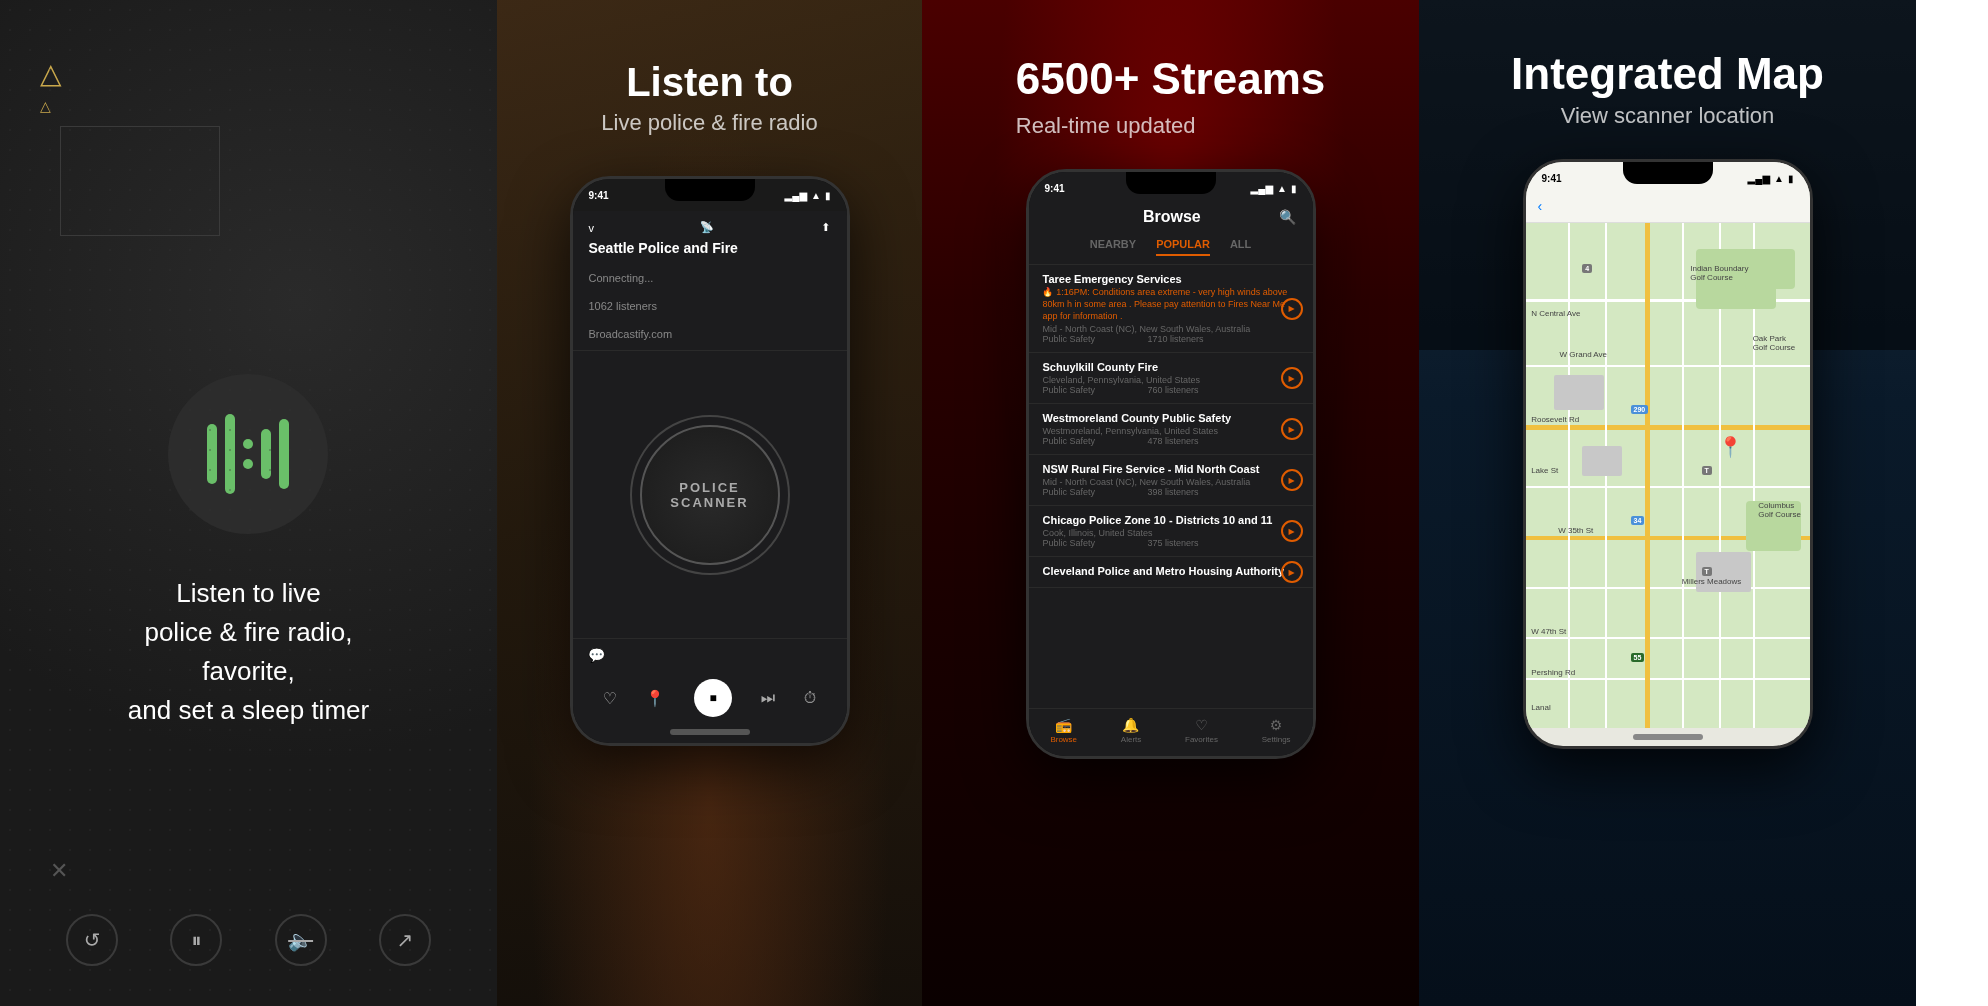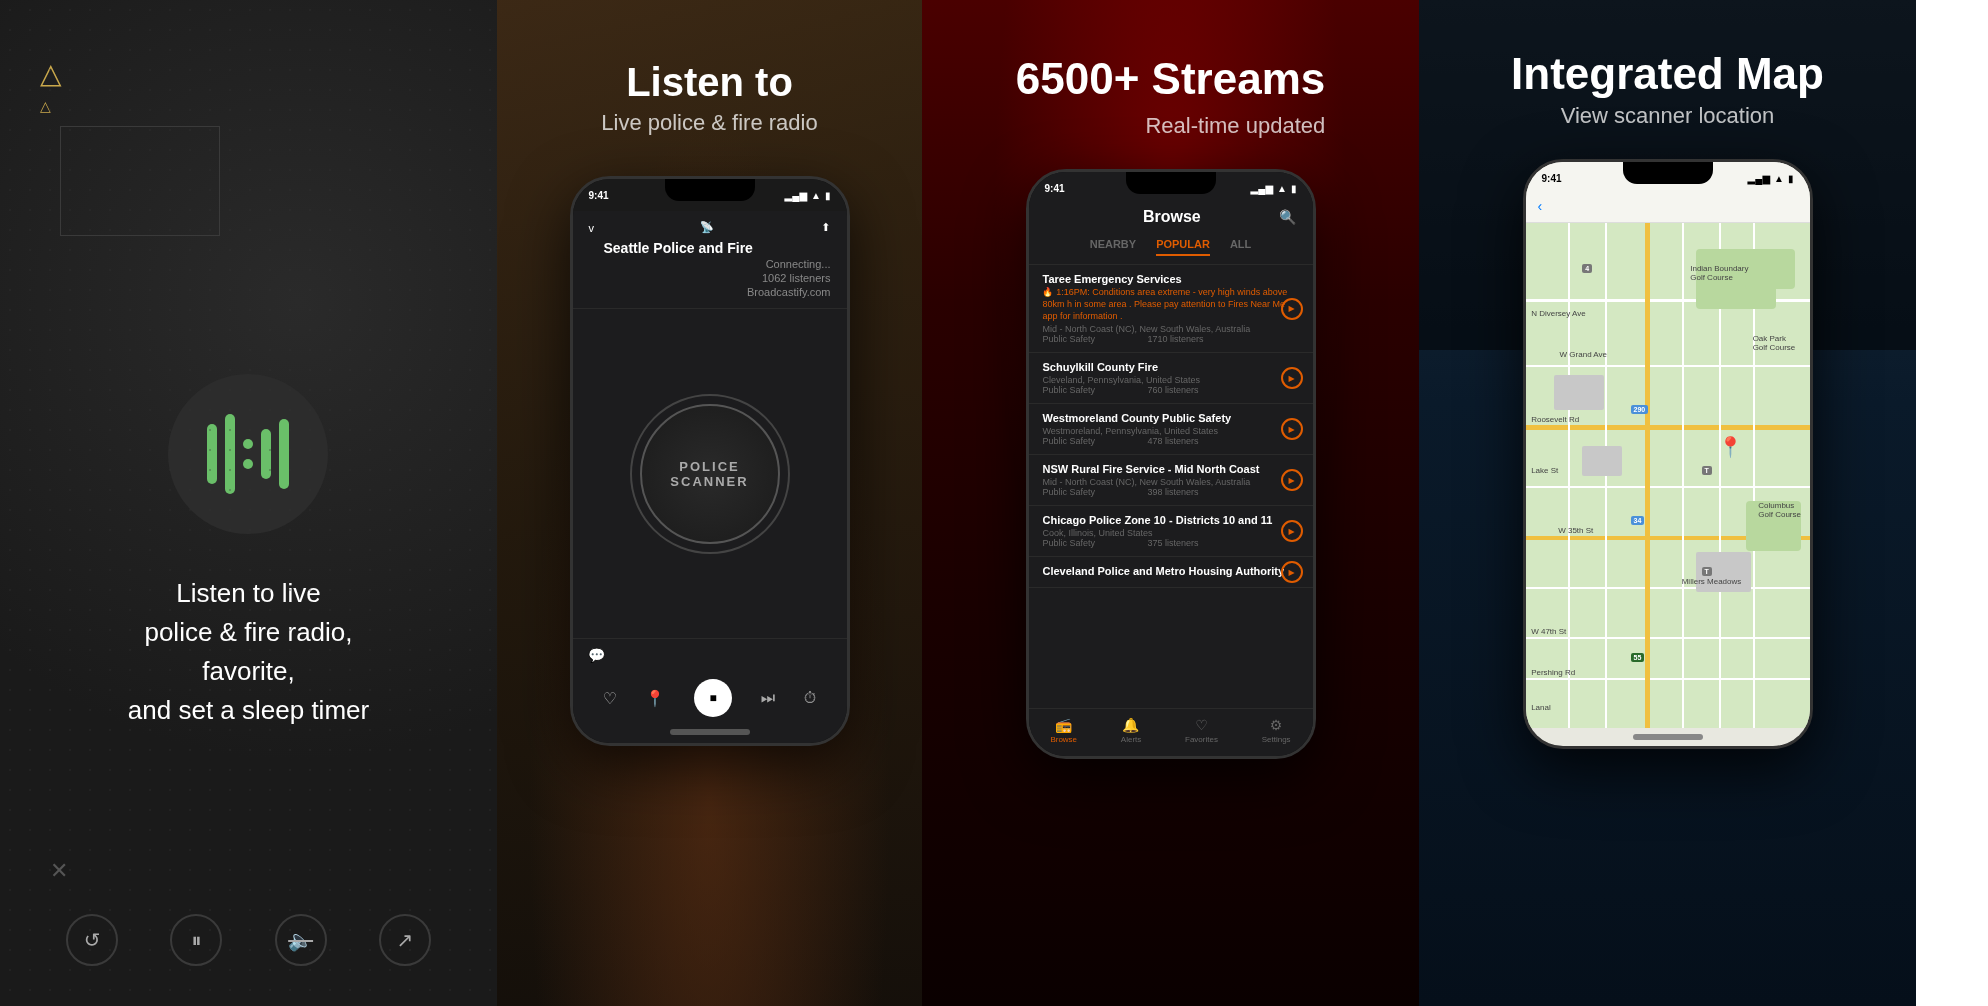--- a/index.html
+++ b/index.html
@@ -206,27 +206,25 @@
       font-size: 11px;
     }
     .station-info {
       padding: 0 16px 10px;
       border-bottom: 1px solid #2a2a2a;
     }
     .station-name {
       color: #fff;
       font-size: 14px;
       font-weight: 600;
-      margin-left: 15px;
     }
     .station-sub {
       color: #888;
       font-size: 11px;
-      margin-top: 2px;
-      text-align: right;
+      margin-top: 16px;
     }
     .police-scanner-circle {
       flex: 1;
       display: flex;
       align-items: center;
       justify-content: center;
       background: #1c1c1e;
     }
     .scanner-circle-outer {
       width: 160px;
@@ -312,21 +310,21 @@
     }
     .panel-3-bg {
       position: absolute;
       top: 0; left: 0; right: 0; bottom: 0;
       background:
         radial-gradient(ellipse at 50% 20%, rgba(120,0,0,0.8) 0%, transparent 50%);
     }
     .panel-3-header {
       position: relative;
       z-index: 2;
-      text-align: right;
+      text-align: left;
       padding: 55px 30px 25px;
     }
     .panel-3-title {
       color: #ffffff;
       font-size: 44px;
       font-weight: 800;
       line-height: 1.1;
     }
     .panel-3-subtitle {
       color: rgba(255,255,255,0.75);
@@ -846,21 +844,21 @@
         <div class="map-road-v" style="left:80%; background:#fff; width:2px;"></div>
 
         <div class="map-green-block" style="top:5%; left:60%; width:80px; height:60px;"></div>
         <div class="map-green-block" style="top:5%; right:5%; width:50px; height:40px;"></div>
         <div class="map-green-block" style="top:55%; right:3%; width:55px; height:50px;"></div>
 
         <div class="map-gray-block" style="top:30%; left:10%; width:50px; height:35px;"></div>
         <div class="map-gray-block" style="top:44%; left:20%; width:40px; height:30px;"></div>
         <div class="map-gray-block" style="top:65%; left:60%; width:55px; height:40px;"></div>
 
-        <div class="map-label" style="top:17%; left:2%;">N Diversey Ave</div>
+        <div class="map-label" style="top:17%; left:2%;">N Central Ave</div>
         <div class="map-label" style="top:8%; left:58%;">Indian Boundary<br>Golf Course</div>
         <div class="map-label" style="top:22%; right:5%;">Oak Park<br>Golf Course</div>
         <div class="map-label" style="top:38%; left:2%;">Roosevelt Rd</div>
         <div class="map-label" style="top:48%; left:2%;">Lake St</div>
         <div class="map-label" style="top:60%; left:2%;margin-left:27px;">W 35th St</div>
         <div class="map-label" style="top:70%; left:55%;">Millers Meadows</div>
         <div class="map-label" style="top:80%; left:2%;">W 47th St</div>
         <div class="map-label" style="top:88%; left:2%;">Pershing Rd</div>
         <div class="map-label" style="top:95%; left:2%;">Lanal</div>
         <div class="map-label" style="top:55%; right:3%;">Columbus<br>Golf Course</div>

